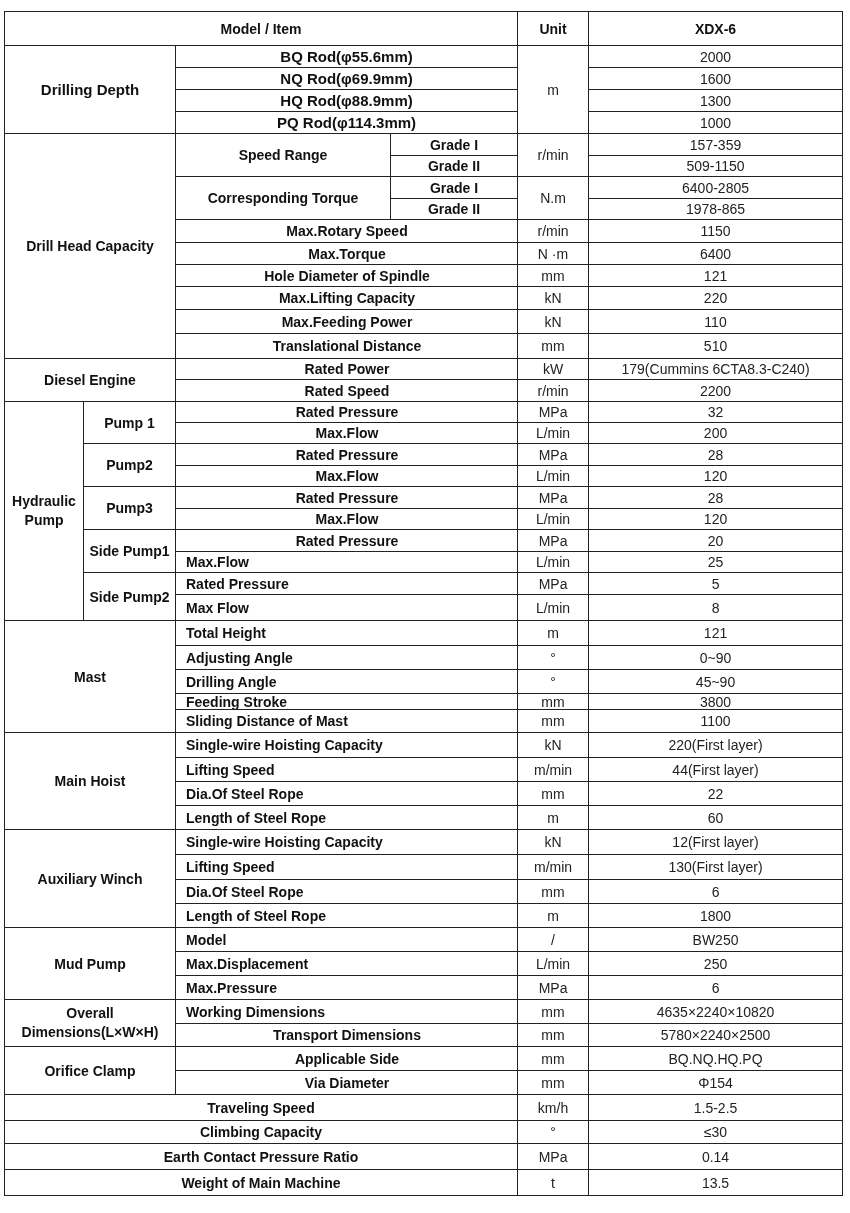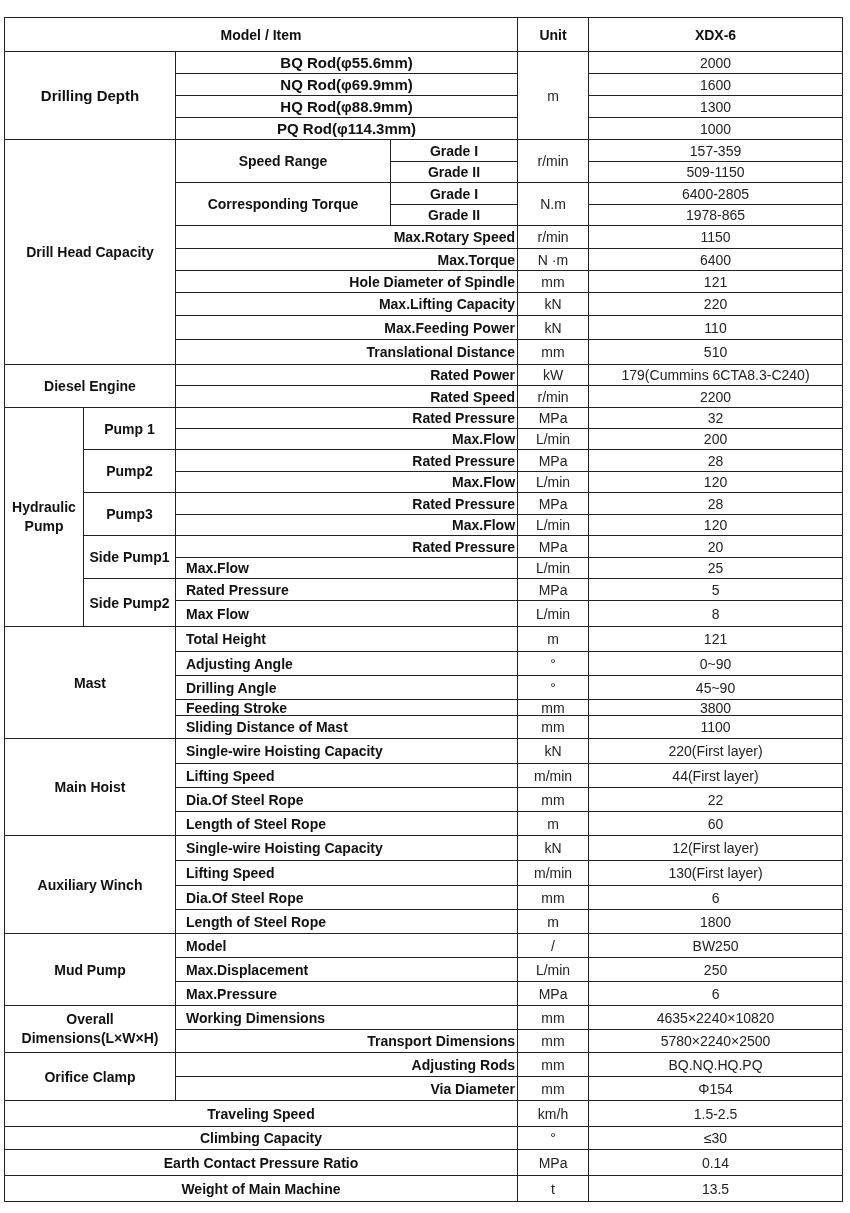--- a/index.html
+++ b/index.html
@@ -1,24 +1,24 @@
 <!DOCTYPE html>
 <html><head>
 <meta charset="utf-8">
 <style>
   html, body { margin:0; padding:0; background:#ffffff; }
   body { width:850px; height:1213px; position:relative; overflow:hidden;
          font-family:"Liberation Sans", "DejaVu Sans", sans-serif; color:#111; }
-  table.spec { position:absolute; left:4px; top:17px; width:838px;
+  table.spec { position:absolute; left:4px; top:11px; width:838px;
                border-collapse:collapse; table-layout:fixed; }
   table.spec td { border:1.5px solid #222; padding:0 2px; font-size:14px;
                   line-height:1; vertical-align:middle; overflow:hidden; white-space:nowrap; }
   .b { font-weight:bold; }
   .c { text-align:center; }
-  .l { text-align:right; padding-left:3px !important; }
+  .l { text-align:center; padding-left:3px !important; }
   .li { text-align:left; padding-left:10px !important; }
   .r { text-align:center; padding-right:2px !important; }
   .hdr td { font-size:15px; }
   .big { font-size:15px !important; }
   .val { font-size:14px; color:#222; }
   .unit { color:#222; }
   .wrap { white-space:normal !important; line-height:1.35 !important; }
 </style>
 </head>
 <body>
@@ -278,21 +278,21 @@
       <td class="c val">4635×2240×10820</td>
     </tr>
     <tr style="height:23px">
       <td colspan="2" class="b l">Transport Dimensions</td>
       <td class="c unit">mm</td>
       <td class="c val">5780×2240×2500</td>
     </tr>
 
     <tr style="height:24px">
       <td colspan="2" rowspan="2" class="b c">Orifice Clamp</td>
-      <td colspan="2" class="b l">Adjusting Rods</td>
+      <td colspan="2" class="b l">Applicable Side</td>
       <td class="c unit">mm</td>
       <td class="c val">BQ.NQ.HQ.PQ</td>
     </tr>
     <tr style="height:24px">
       <td colspan="2" class="b l">Via Diameter</td>
       <td class="c unit">mm</td>
       <td class="c val">Φ154</td>
     </tr>
 
     <tr style="height:26px">

